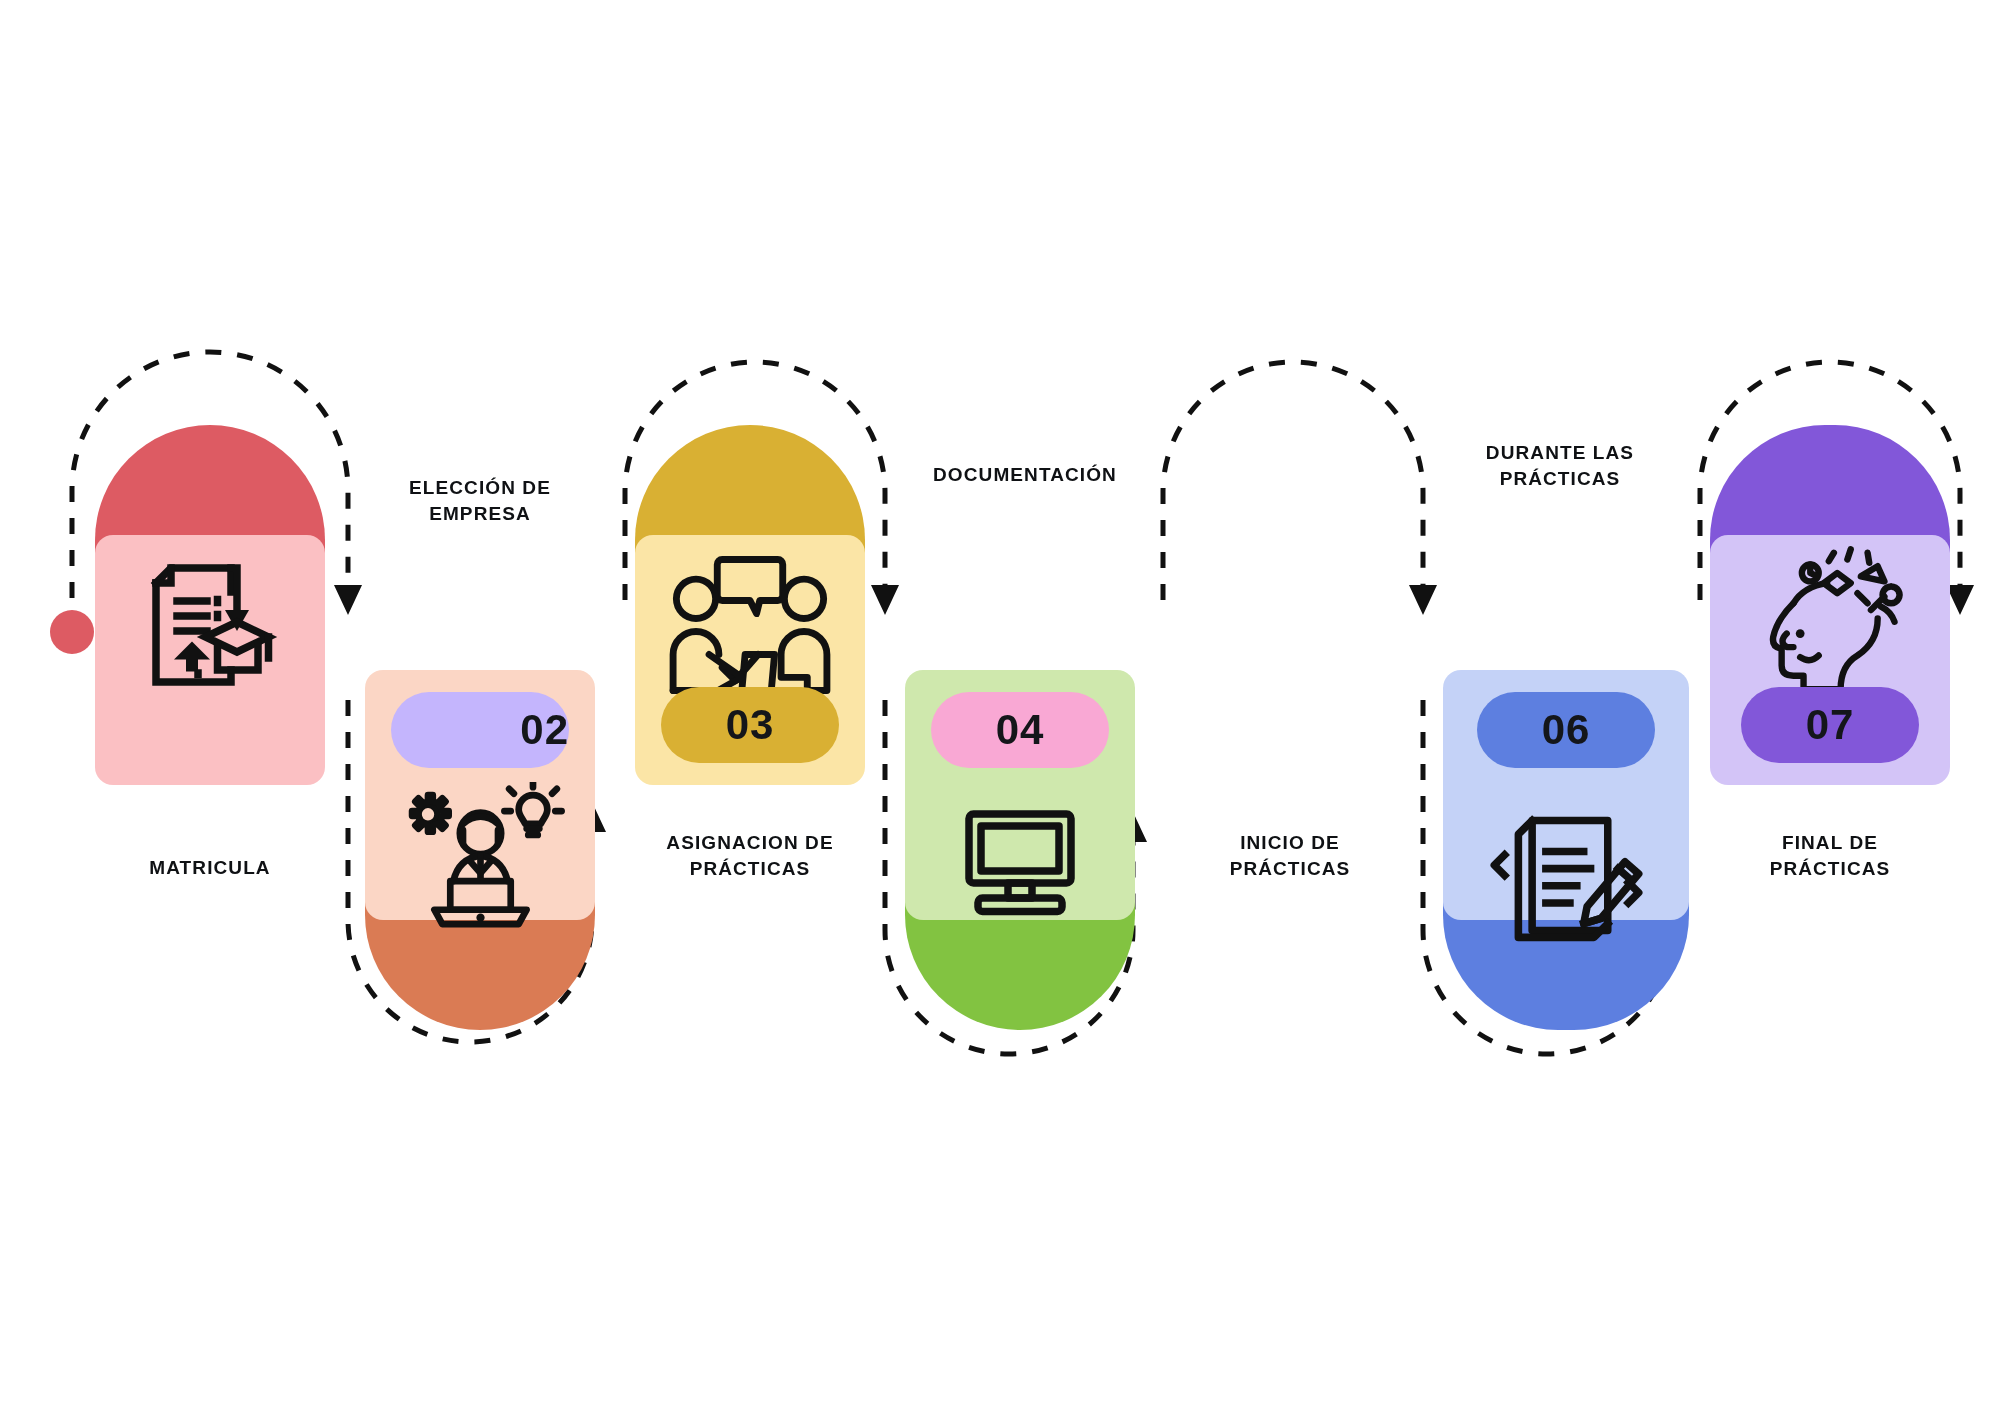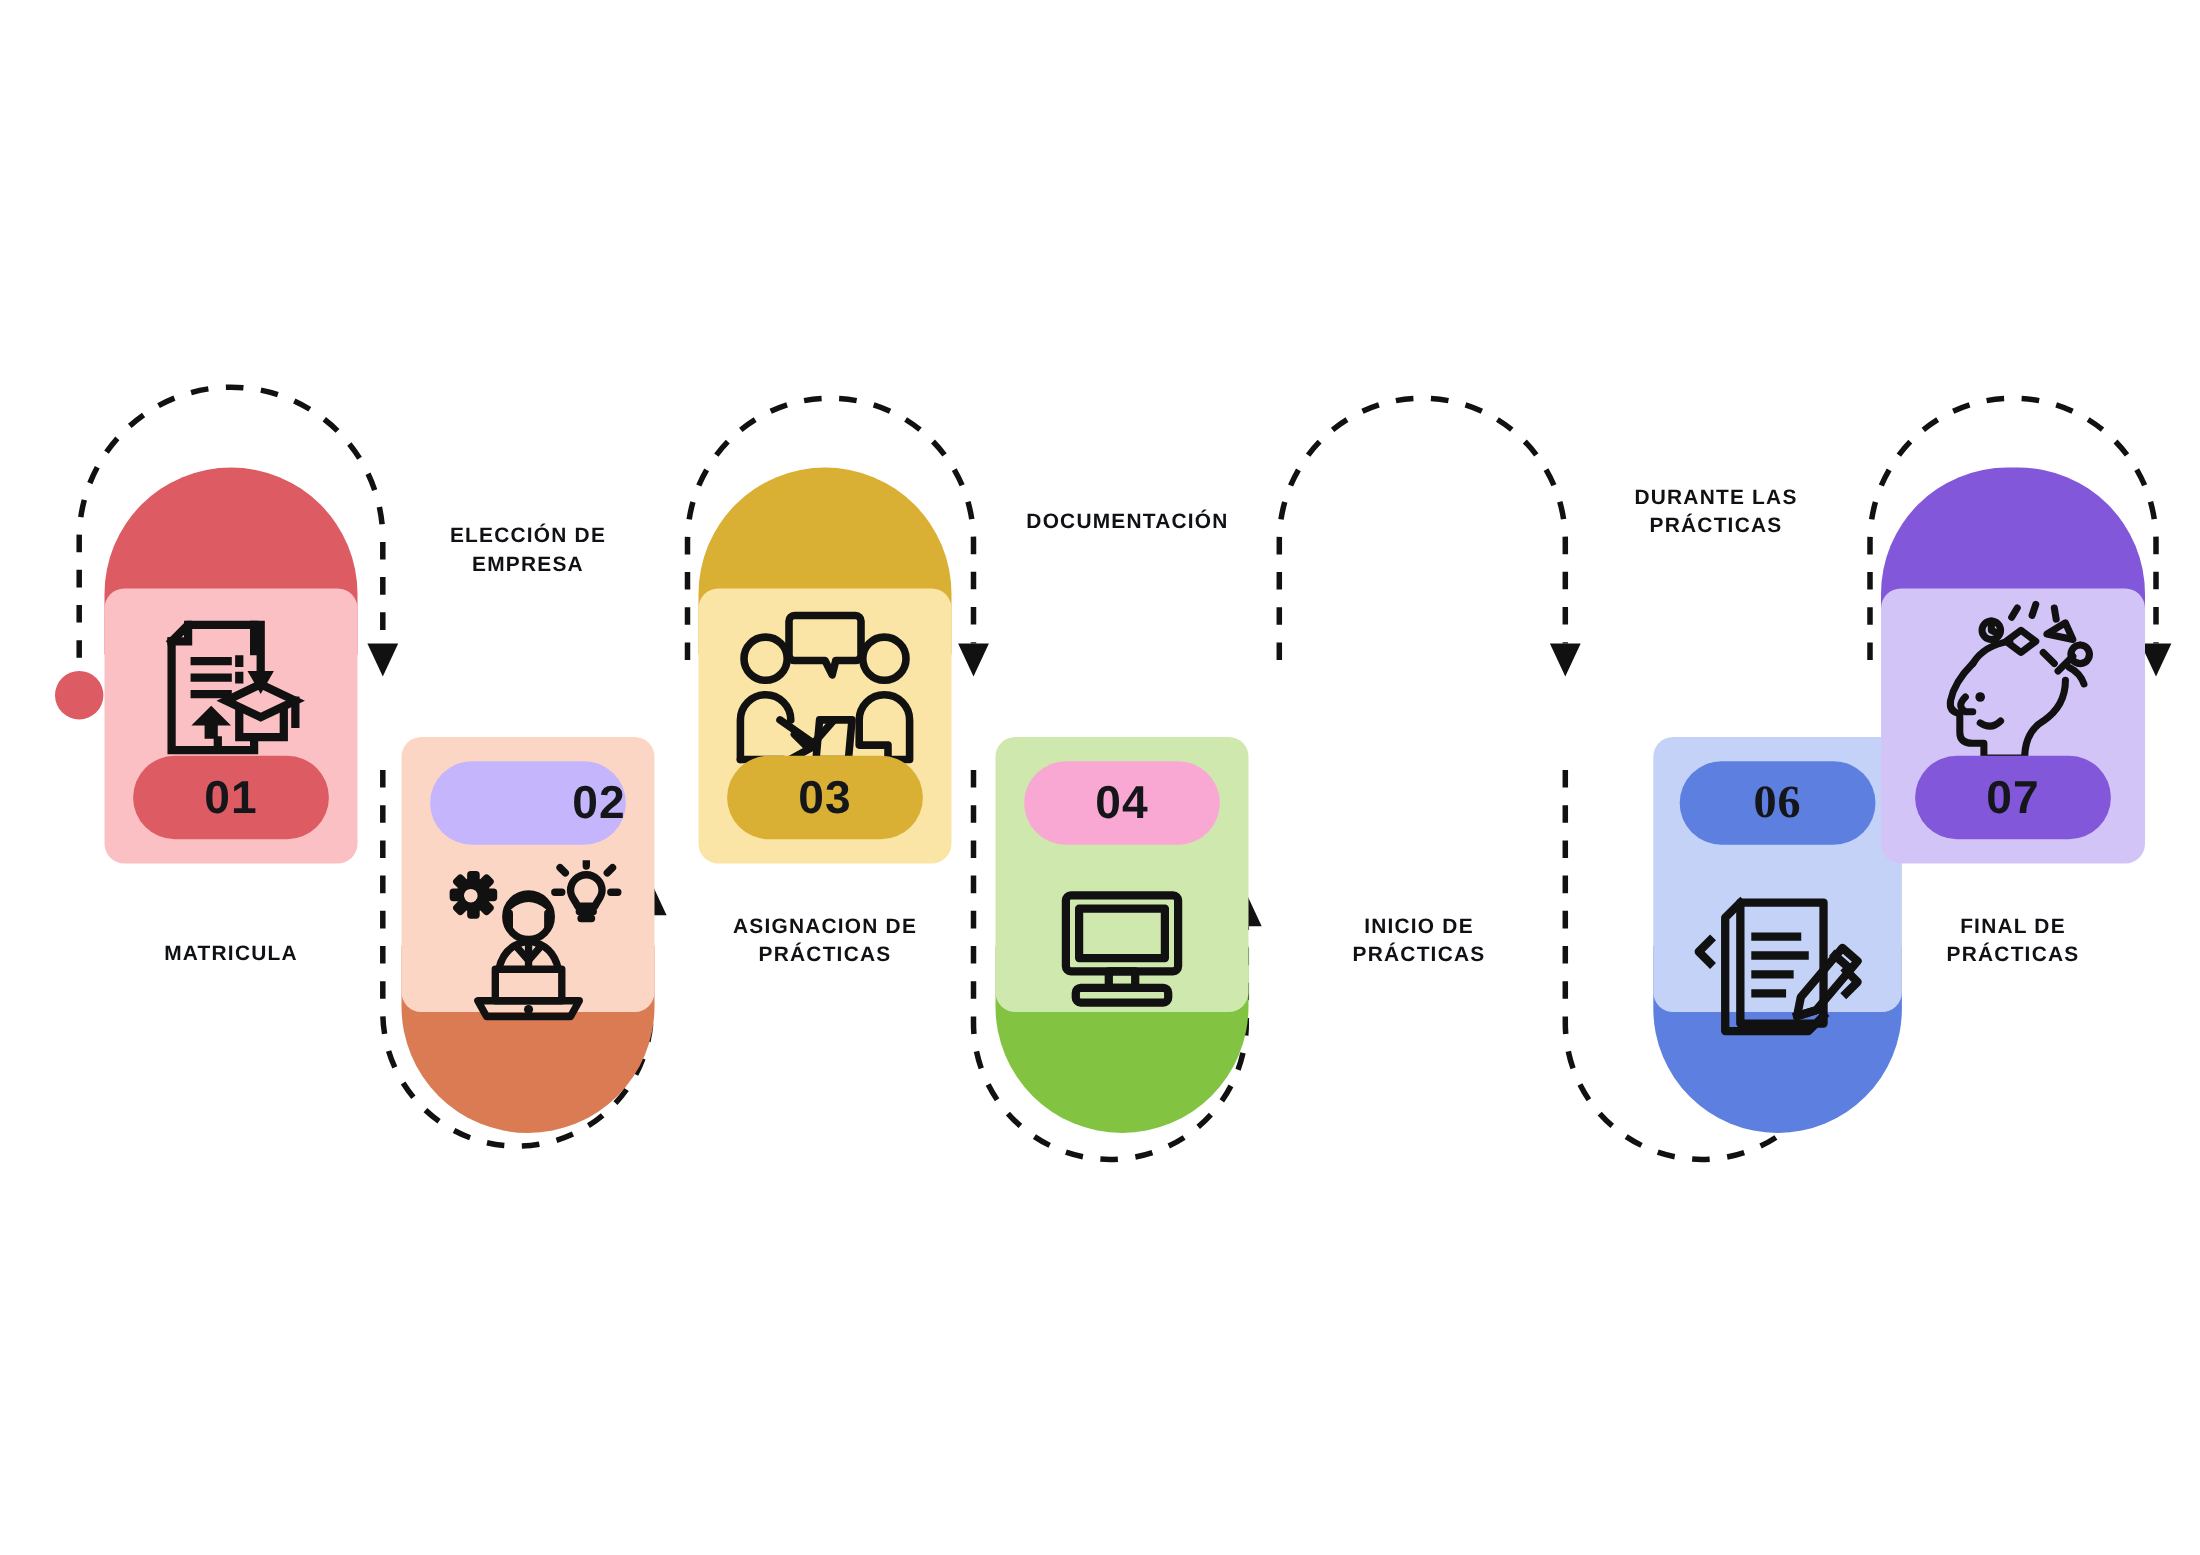--- a/index.html
+++ b/index.html
@@ -88,23 +88,20 @@
         <path d="M55 33 l0 2 M55 43 l0 2"></path>
         <path d="M64 12 L68 12 L68 42"></path>
         <polygon points="60,40 76,40 68,54" fill="#111" stroke="none"></polygon>
         <polygon points="47,58 68,48 89,58 68,68"></polygon>
         <path d="M55 63 L55 80 L82 80 L82 63"></path>
         <path d="M89 58 L89 72"></path>
         <polygon points="26,62 38,74 30,74 30,82 22,82 22,74 14,74" fill="#111" stroke="none" transform="translate(12,-1)"></polygon>
         <path d="M42 82 L42 83"></path>
       </svg>
     </div>
-    <div class="badge" style="bottom:22px;width:178px;height:76px;background:#dd5b63;">
-      <span>01</span>
-    </div>
   </div>
   <div class="caption" style="left:60px;top:855px;width:300px;">MATRICULA</div>
 
   <div class="card" style="left:365px;top:670px;width:230px;height:360px;">
     <div class="dome" style="bottom:0;height:170px;background:#da7b54;border-radius:0 0 115px 115px;"></div>
     <div class="body" style="top:0;height:250px;background:#fbd6c5;"></div>
     <div class="badge" style="top:22px;width:178px;height:76px;background:#c4b5fd;justify-content:flex-end;">
       <span>02</span>
     </div>
     <div class="iconbox" style="top:112px;width:180px;height:160px;">
@@ -178,21 +175,21 @@
         <path d="M42 52 l16 0 0 10 -16 0z"></path>
         <rect x="22" y="62" width="56" height="9" rx="3"></rect>
       </svg>
     </div>
   </div>
   <div class="caption" style="left:865px;top:462px;width:320px;text-align:center;">DOCUMENTACIÓN</div>
 
   <div class="caption" style="left:1140px;top:830px;width:300px;">INICIO DE
 PRÁCTICAS</div>
 
-  <div class="card" style="left:1503px;top:670px;width:226px;height:360px;font-family:Liberation Serif, serif;">
+  <div class="card" style="left:1443px;top:670px;width:246px;height:360px;">
     <div class="dome" style="bottom:0;height:170px;background:#5d7fe0;border-radius:0 0 115px 115px;"></div>
     <div class="body" style="top:0;height:250px;background:#c4d2f7;"></div>
     <div class="badge" style="top:22px;width:178px;height:76px;background:#5d7fe0;">
       <span>06</span>
     </div>
     <div class="iconbox" style="top:120px;width:185px;height:170px;">
       <svg viewBox="0 0 100 96" width="180" height="165" fill="none" stroke="#111" stroke-width="4.4" stroke-linejoin="round" stroke-linecap="square">
 
         <path d="M14 36 l-6 6 6 6"></path>
         <path d="M86 64 l6 -6 -6 -6"></path>

